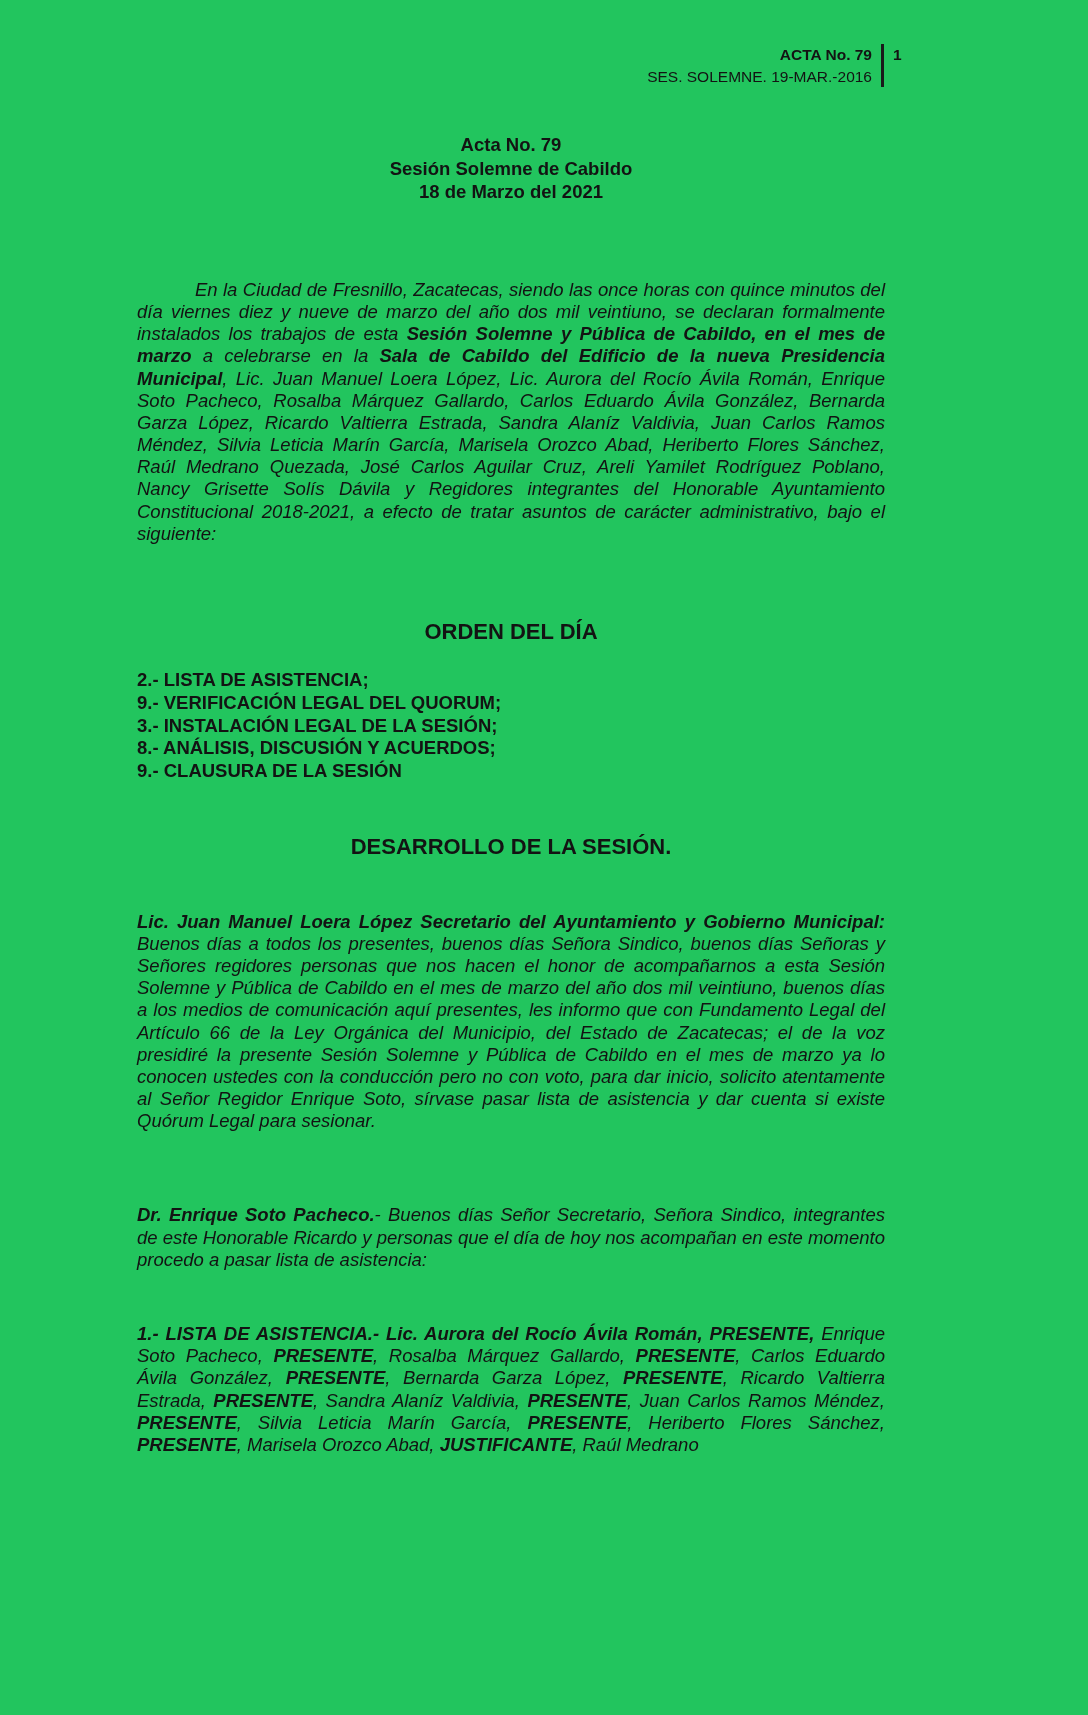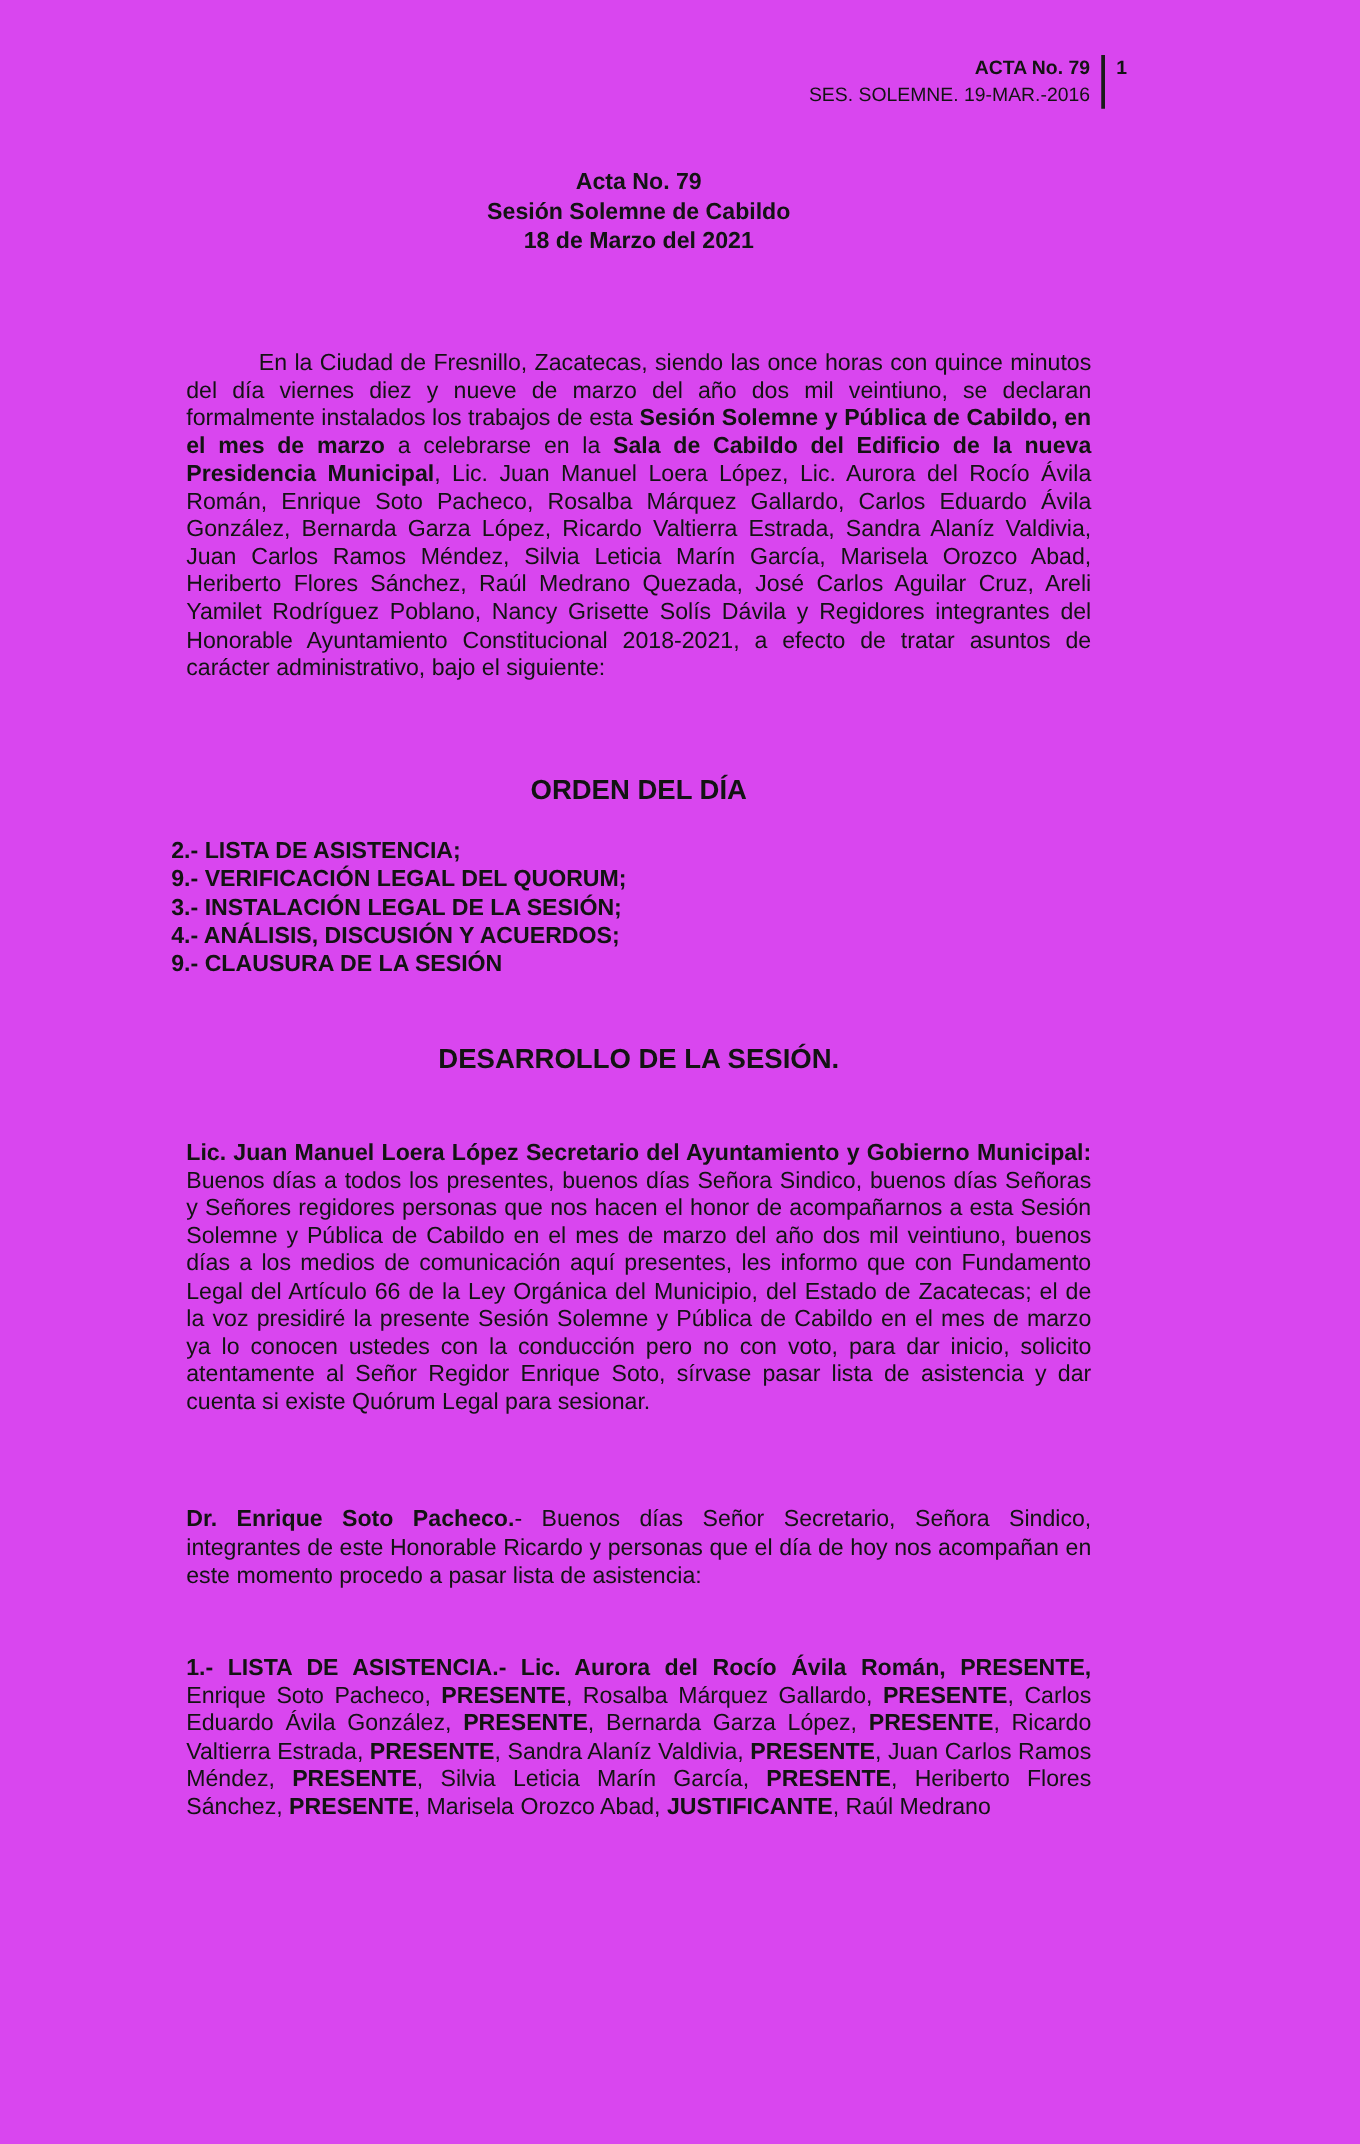--- a/index.html
+++ b/index.html
@@ -5,21 +5,21 @@
   html, body {
     margin: 0;
     padding: 0;
     background: #e8e8e8;
   }
   .page {
     position: relative;
     width: 1088px;
     min-height: 1715px;
     margin: 0 auto;
-    background: #d946ef;
+    background: #22c55e;
     color: #131313;
     font-family: "Liberation Sans", sans-serif;
     font-size: 18.5px;
     line-height: 1.2;
     box-sizing: border-box;
     padding: 44px 203px 60px 137px;
   }
   
   .header {
     display: flex;
@@ -43,22 +43,23 @@
   }
   
   .title {
     margin-top: 46px;
     text-align: center;
     font-weight: bold;
     line-height: 1.25;
   }
   
   .para {
-    margin: 12px;
+    margin: 0;
     text-align: justify;
+    font-style: italic;
   }
   .para.indent { text-indent: 58px; }
   .b { font-weight: bold; }
   .opening { margin-top: 76px; }
   .center-heading {
     margin: 0;
     margin-top: 74px;
     text-align: center;
     font-weight: bold;
     font-size: 22px;
@@ -94,21 +95,21 @@
   </div>
 
   <p class="para indent opening"><span>En la Ciudad de Fresnillo, Zacatecas, siendo las once horas con quince minutos del día viernes diez y nueve de marzo del año dos mil veintiuno, se declaran formalmente instalados los trabajos de esta </span><span class="b">Sesión Solemne y Pública de Cabildo, en el mes de marzo</span><span> a celebrarse en la </span><span class="b">Sala de Cabildo del Edificio de la nueva Presidencia Municipal</span><span>, Lic. Juan Manuel Loera López, Lic. Aurora del Rocío Ávila Román, Enrique Soto Pacheco, Rosalba Márquez Gallardo, Carlos Eduardo Ávila González, Bernarda Garza López, Ricardo Valtierra Estrada, Sandra Alaníz Valdivia, Juan Carlos Ramos Méndez, Silvia Leticia Marín García, Marisela Orozco Abad, Heriberto Flores Sánchez, Raúl Medrano Quezada, José Carlos Aguilar Cruz, Areli Yamilet Rodríguez Poblano, Nancy Grisette Solís Dávila y Regidores integrantes del Honorable Ayuntamiento Constitucional 2018-2021, a efecto de tratar asuntos de carácter administrativo, bajo el siguiente:</span></p>
 
   <h2 class="center-heading">ORDEN DEL DÍA</h2>
 
   <div class="orden-list">
     <div class="orden-item">2.- LISTA DE ASISTENCIA;</div>
     <div class="orden-item">9.- VERIFICACIÓN LEGAL DEL QUORUM;</div>
     <div class="orden-item">3.- INSTALACIÓN LEGAL DE LA SESIÓN;</div>
-    <div class="orden-item">4.- ANÁLISIS, DISCUSIÓN Y ACUERDOS;</div>
+    <div class="orden-item">8.- ANÁLISIS, DISCUSIÓN Y ACUERDOS;</div>
     <div class="orden-item">9.- CLAUSURA DE LA SESIÓN</div>
   </div>
 
   <h2 class="center-heading desarrollo">DESARROLLO DE LA SESIÓN.</h2>
 
   <p class="para secretary"><span class="b">Lic. Juan Manuel Loera López Secretario del Ayuntamiento y Gobierno Municipal:</span><span> Buenos días a todos los presentes, buenos días Señora Sindico, buenos días Señoras y Señores regidores personas que nos hacen el honor de acompañarnos a esta Sesión Solemne y Pública de Cabildo en el mes de marzo del año dos mil veintiuno, buenos días a los medios de comunicación aquí presentes, les informo que con Fundamento Legal del Artículo 66 de la Ley Orgánica del Municipio, del Estado de Zacatecas; el de la voz presidiré la presente Sesión Solemne y Pública de Cabildo en el mes de marzo ya lo conocen ustedes con la conducción pero no con voto, para dar inicio, solicito atentamente al Señor Regidor Enrique Soto, sírvase pasar lista de asistencia y dar cuenta si existe Quórum Legal para sesionar.</span></p>
 
   <p class="para soto"><span class="b">Dr. Enrique Soto Pacheco.</span><span>- Buenos días Señor Secretario, Señora Sindico, integrantes de este Honorable Ricardo y personas que el día de hoy nos acompañan en este momento procedo a pasar lista de asistencia:</span></p>
 
   <p class="para attendance"><span class="b">1.- LISTA DE ASISTENCIA.- Lic. Aurora del Rocío Ávila Román, PRESENTE,</span><span> Enrique Soto Pacheco, </span><span class="b">PRESENTE</span><span>, Rosalba Márquez Gallardo, </span><span class="b">PRESENTE</span><span>, Carlos Eduardo Ávila González, </span><span class="b">PRESENTE</span><span>, Bernarda Garza López, </span><span class="b">PRESENTE</span><span>, Ricardo Valtierra Estrada, </span><span class="b">PRESENTE</span><span>, Sandra Alaníz Valdivia, </span><span class="b">PRESENTE</span><span>, Juan Carlos Ramos Méndez, </span><span class="b">PRESENTE</span><span>, Silvia Leticia Marín García, </span><span class="b">PRESENTE</span><span>, Heriberto Flores Sánchez, </span><span class="b">PRESENTE</span><span>, Marisela Orozco Abad, </span><span class="b">JUSTIFICANTE</span><span>, Raúl Medrano</span></p>

